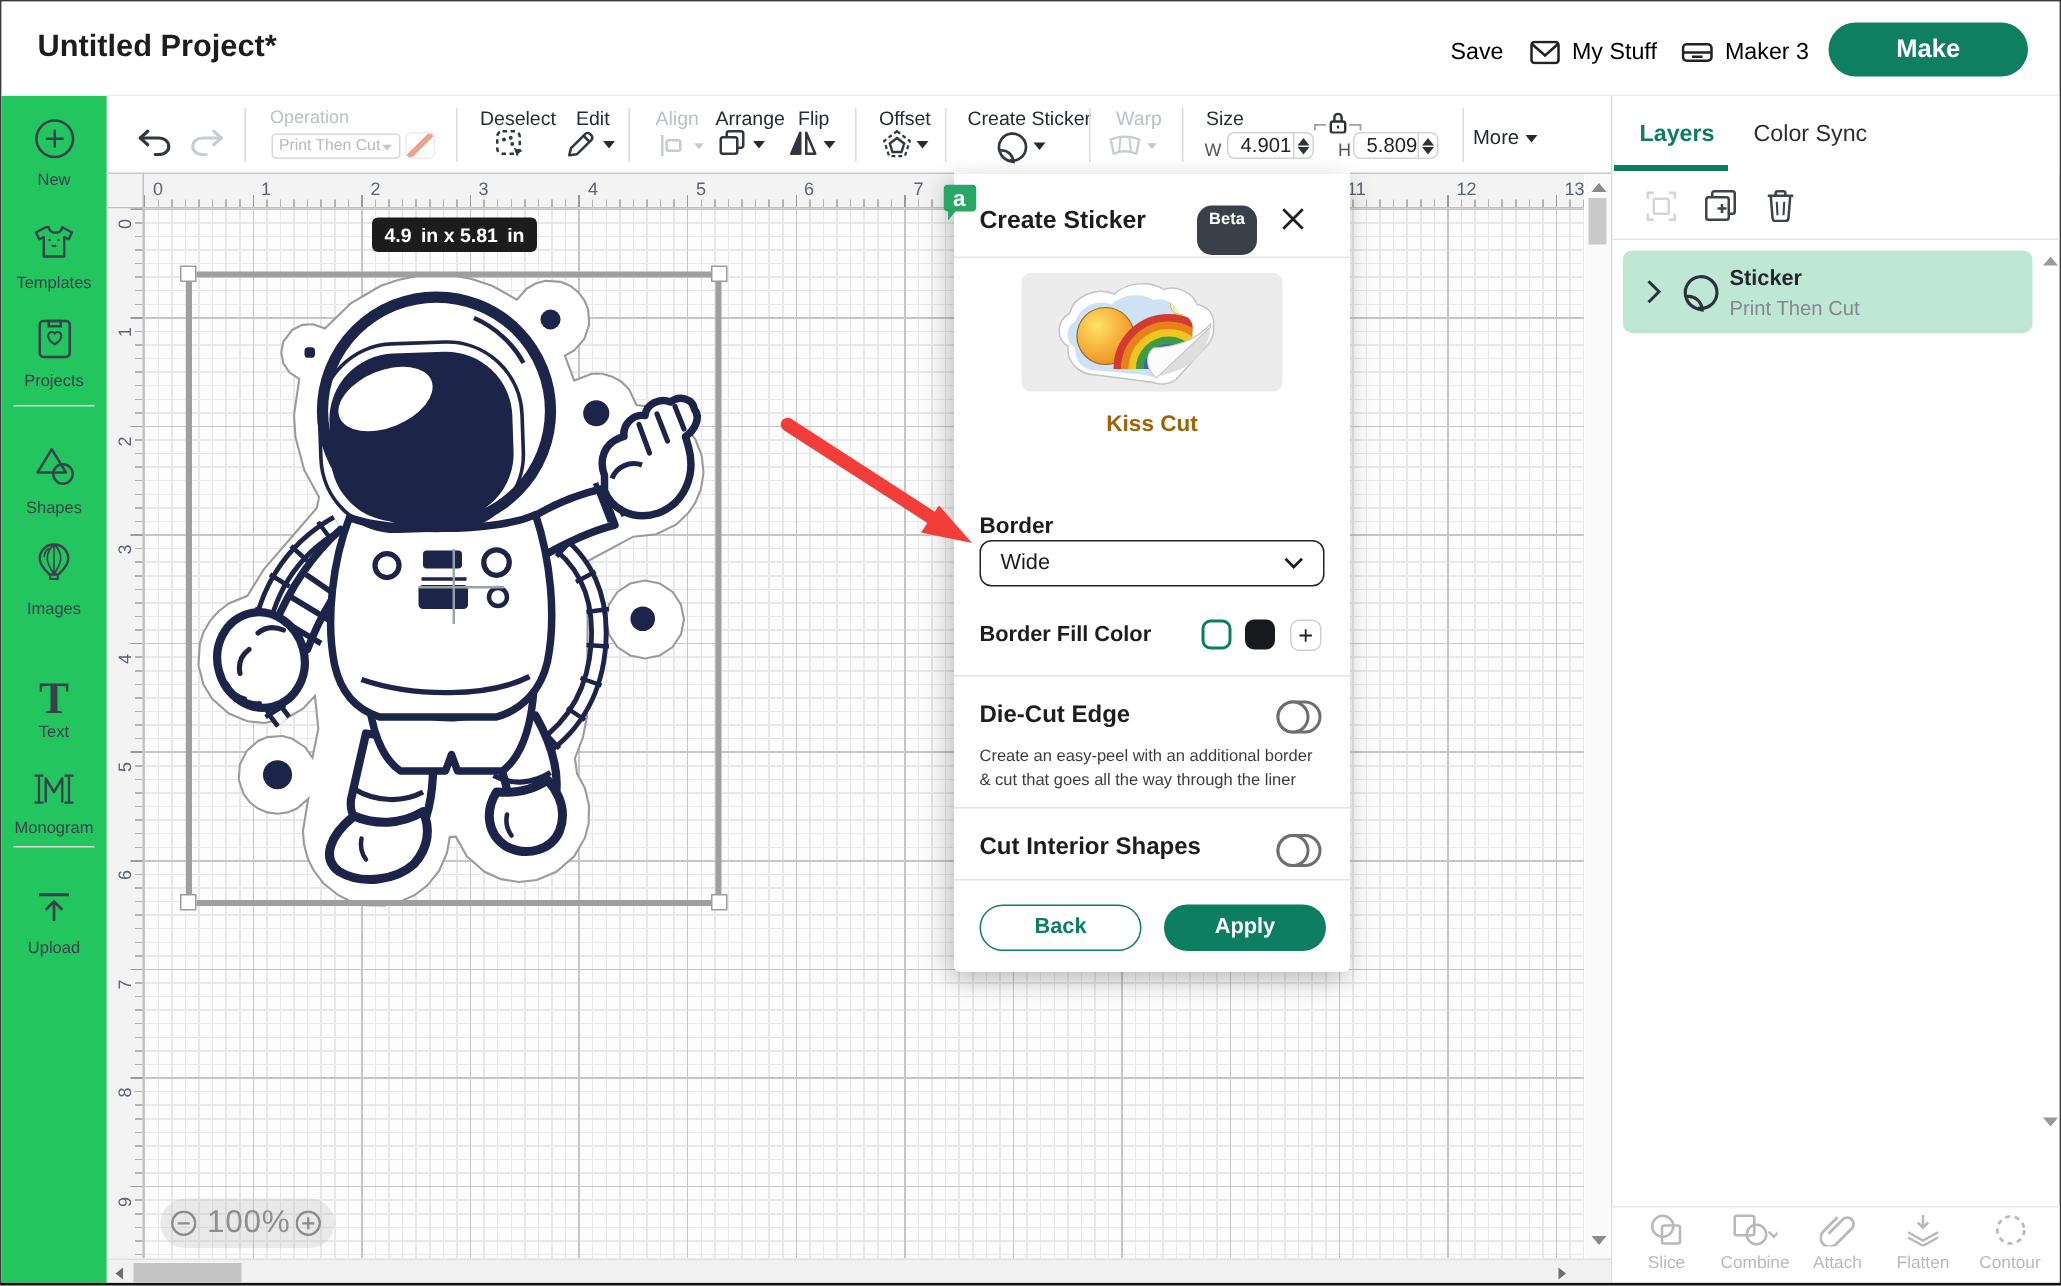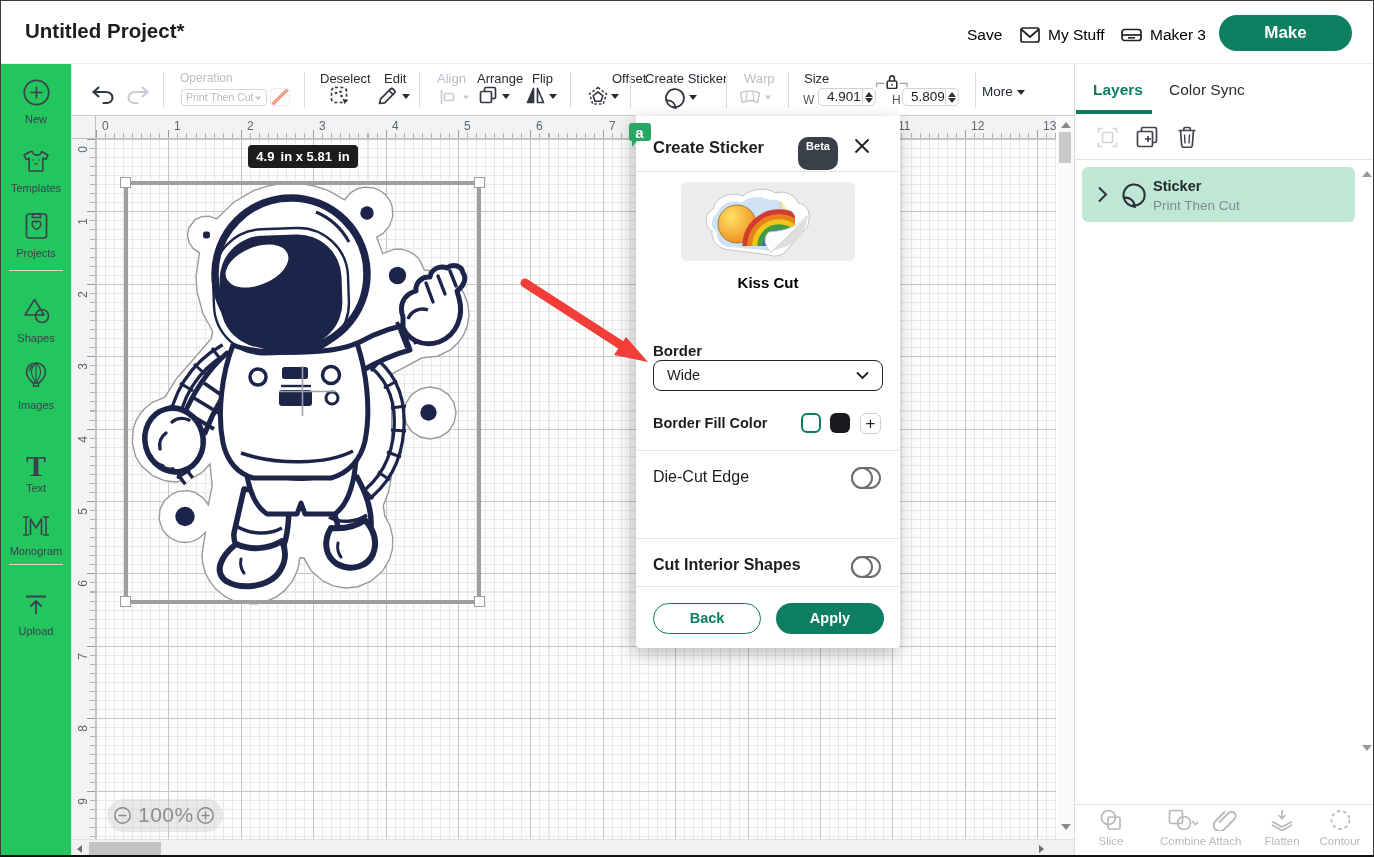--- a/index.html
+++ b/index.html
@@ -163,21 +163,21 @@
       <rect x="1.5" y="5.5" width="11" height="11" rx="1.5" fill="#fff"></rect>
     </svg>
  <span class="caret" style="position:absolute;left:430px;top:30px"></span>
  <div class="tlab" style="left:460px">Flip</div>
  <svg class="ticon" style="left:453px" width="21" height="19" viewBox="0 0 21 19" fill="none" stroke="#323741" stroke-width="1.7">
       <path d="M8.5 2.5v14h-6z" fill="#323741" stroke-linejoin="round"></path>
       <path d="M12.5 2.5v14h6z" fill="#fff" stroke-linejoin="round"></path>
     </svg>
  <span class="caret" style="position:absolute;left:477px;top:30px"></span>
  <div class="tsep" style="left:498px"></div>
- <div class="tlab" style="left:540px">Offset</div>
+ <div class="tlab" style="left:514px">Offset</div>
  <svg class="ticon" style="left:516px" width="20" height="20" viewBox="0 0 20 20" fill="none" stroke="#323741">
       <path d="M10 1.5 18.5 8l-3.2 10H4.7L1.5 8z" stroke-width="1.5" stroke-dasharray="2.6 2"></path>
       <path d="M10 6 14.8 9.7 13 15.3H7L5.2 9.7z" stroke-width="1.6"></path>
     </svg>
  <span class="caret" style="position:absolute;left:539px;top:30px"></span>
  <div class="tsep" style="left:558px"></div>
  <div class="tlab" style="left:573px">Create Sticker</div>
  <svg class="ticon" style="left:591px;top:23px" width="23" height="23" viewBox="0 0 23 23" fill="none" stroke="#323741" stroke-width="1.8">
       <path d="M3.3,13.4 A9,9 0 1 1 10.2,19.9"></path>
       <path d="M3.3,13.4 C8.5,12.6 12.3,16.2 12.6,21 C7.2,20.2 4.2,17 3.3,13.4 Z"></path>
@@ -369,34 +369,35 @@
       <path d="M79,64 A19,19 0 0 1 117,64" stroke="#3f9b44" stroke-width="5.4"></path>
       <path d="M84,64 A14,14 0 0 1 112,64" stroke="#3e66ad" stroke-width="5.2"></path>
       <path d="M89,64 A9,9 0 0 1 107,64" stroke="#7b51a1" stroke-width="5"></path>
      </g>
      <path d="M102,24 C102,17 110,14 115,17 C117,11 127,11 129,17 C135,16 139,21 137,26 L104,26 Z" fill="#f2f4f6" stroke="#999" stroke-width=".7"></path>
      <path d="M106,14 a7,7 0 1 0 7,9 a5.5,5.5 0 1 1 -7,-9" fill="#f6eeaa" stroke="#bbae66" stroke-width=".5"></path>
    </g>
    <path d="M126,38 C124,52 114,62 101,66 L92,69 L126,34 Z" fill="#dedede"></path>
    <path d="M126,36 L90,70 C83,64 82,55 88,50 C102,49 115,46 126,34 Z" fill="#fbfbfb" stroke="#c9c9c9" stroke-width=".8"></path>
  </svg>
- <div style="position:absolute;left:0;top:158px;width:264px;text-align:center;font-size:15px;font-weight:bold;color:#000000">Kiss Cut</div>
+ <div style="position:absolute;left:0;top:158px;width:264px;text-align:center;font-size:15px;font-weight:bold;color:#a16207">Kiss Cut</div>
  <div style="position:absolute;left:17px;top:226px;font-size:15px;font-weight:bold;color:#1d1d1d">Border</div>
  <div style="position:absolute;left:17px;top:244px;width:230px;height:31px;border:1.4px solid #222;border-radius:8px;font-size:14.5px;color:#1d1d1d;line-height:29px;padding-left:13px">Wide
   <svg style="position:absolute;right:13px;top:10px" width="13" height="9" viewBox="0 0 13 9" fill="none" stroke="#1d1d1d" stroke-width="1.8">
         <path d="M1 1.5l5.5 5.5L12 1.5"></path>
       </svg>
  </div>
  <div style="position:absolute;left:17px;top:299px;font-size:14.5px;font-weight:bold;color:#1d1d1d">Border Fill Color</div>
  <div style="position:absolute;left:165px;top:297px;width:20px;height:20px;border-radius:6px;border:2px solid #0c7d61;background:#fff"></div>
  <div style="position:absolute;left:194px;top:297px;width:20px;height:20px;border-radius:6px;background:#17191c"></div>
  <div style="position:absolute;left:224px;top:296.5px;width:21px;height:21px;border-radius:6px;border:1px solid #cfcfcf;text-align:center;font-size:17px;line-height:20px;color:#222">+</div>
  <div class="sdiv" style="top:334px"></div>
- <div style="position:absolute;left:17px;top:352px;font-size:16px;font-weight:normal;color:#1d1d1d">Die-Cut Edge</div>
+ <div style="position:absolute;left:17px;top:352px;font-size:16px;font-weight:bold;color:#1d1d1d">Die-Cut Edge</div>
  <div class="toggle" style="left:215px;top:351px"></div>
+ <div style="position:absolute;left:17px;top:380px;width:232px;font-size:11px;color:#3c3c3c;line-height:16px">Create an easy-peel with an additional border &amp; cut that goes all the way through the liner</div>
  <div class="sdiv" style="top:422px"></div>
  <div style="position:absolute;left:17px;top:440px;font-size:16px;font-weight:bold;color:#1d1d1d">Cut Interior Shapes</div>
  <div class="toggle" style="left:215px;top:440px"></div>
  <div class="sdiv" style="top:470px"></div>
  <div style="position:absolute;left:17px;top:487px;width:108px;height:31px;border:1.6px solid #0d7e62;border-radius:16px;color:#0d7e62;font-size:14.5px;font-weight:bold;text-align:center;line-height:29px">Back</div>
  <div style="position:absolute;left:140px;top:487px;width:108px;height:31px;border-radius:16px;background:#0d7e62;color:#fff;font-size:14.5px;font-weight:bold;text-align:center;line-height:31px">Apply</div>
 </div>
 <div style="position:absolute;left:628px;top:122px;z-index:45">
  <svg width="22" height="25" viewBox="0 0 22 25">
       <path d="M3 0 H19 A3 3 0 0 1 22 3 V15 A3 3 0 0 1 19 18 H8 L3 24 V18 A3 3 0 0 1 0 15 V3 A3 3 0 0 1 3 0Z" fill="#28a665"></path>
@@ -433,21 +434,21 @@
    <div style="position:absolute;left:71px;top:11px;font-size:14.5px;font-weight:bold;color:#24282e">Sticker</div>
    <div style="position:absolute;left:71px;top:31px;font-size:13.5px;color:#84898f">Print Then Cut</div>
  </div>
  <div class="sarr" style="left:287px;top:107px;border-left:5px solid transparent;border-right:5px solid transparent;border-bottom:6px solid #9a9a9a"></div>
  <div class="sarr" style="left:287px;top:681px;border-left:5px solid transparent;border-right:5px solid transparent;border-top:6px solid #9a9a9a"></div>
  <div style="position:absolute;left:0;top:740px;width:299px;height:52px;background:#fff;border-top:1px solid #e7e7e7">
   <div class="bicon" style="left:13px"><svg width="22" height="22" viewBox="0 0 22 22" fill="none" stroke="#b9b9b9" stroke-width="1.7">
           <circle cx="8.5" cy="8.5" r="7"></circle>
           <rect x="8" y="8" width="12" height="12" rx="1.5"></rect>
         </svg><div>Slice</div></div>
-  <div class="bicon" style="left:72px;margin-left:13px;"><svg width="30" height="22" viewBox="0 0 30 22" fill="none" stroke="#b9b9b9" stroke-width="1.7">
+  <div class="bicon" style="left:72px;"><svg width="30" height="22" viewBox="0 0 30 22" fill="none" stroke="#b9b9b9" stroke-width="1.7">
           <rect x="1.5" y="1.5" width="13" height="13" rx="1.5"></rect>
           <circle cx="16" cy="14" r="6.5"></circle>
           <path d="M24 12l3.5 3.5L31 12" stroke-width="1.6"></path>
         </svg><div>Combine</div></div>
   <div class="bicon" style="left:127px"><svg width="24" height="22" viewBox="0 0 24 22" fill="none" stroke="#b9b9b9" stroke-width="1.8">
           <path d="M6 13.5 15.5 4a4.2 4.2 0 0 1 6 6L11 20.5a6 6 0 0 1-8.5-8.5L12 2.5"></path>
         </svg><div>Attach</div></div>
   <div class="bicon" style="left:184px"><svg width="24" height="22" viewBox="0 0 24 22" fill="none" stroke="#b9b9b9" stroke-width="1.7">
           <path d="M2 12.5l10 5.5 10-5.5M2 16l10 5.5L22 16"></path>
           <path d="M12 1v8.5M8.5 6 12 9.5 15.5 6"></path>

